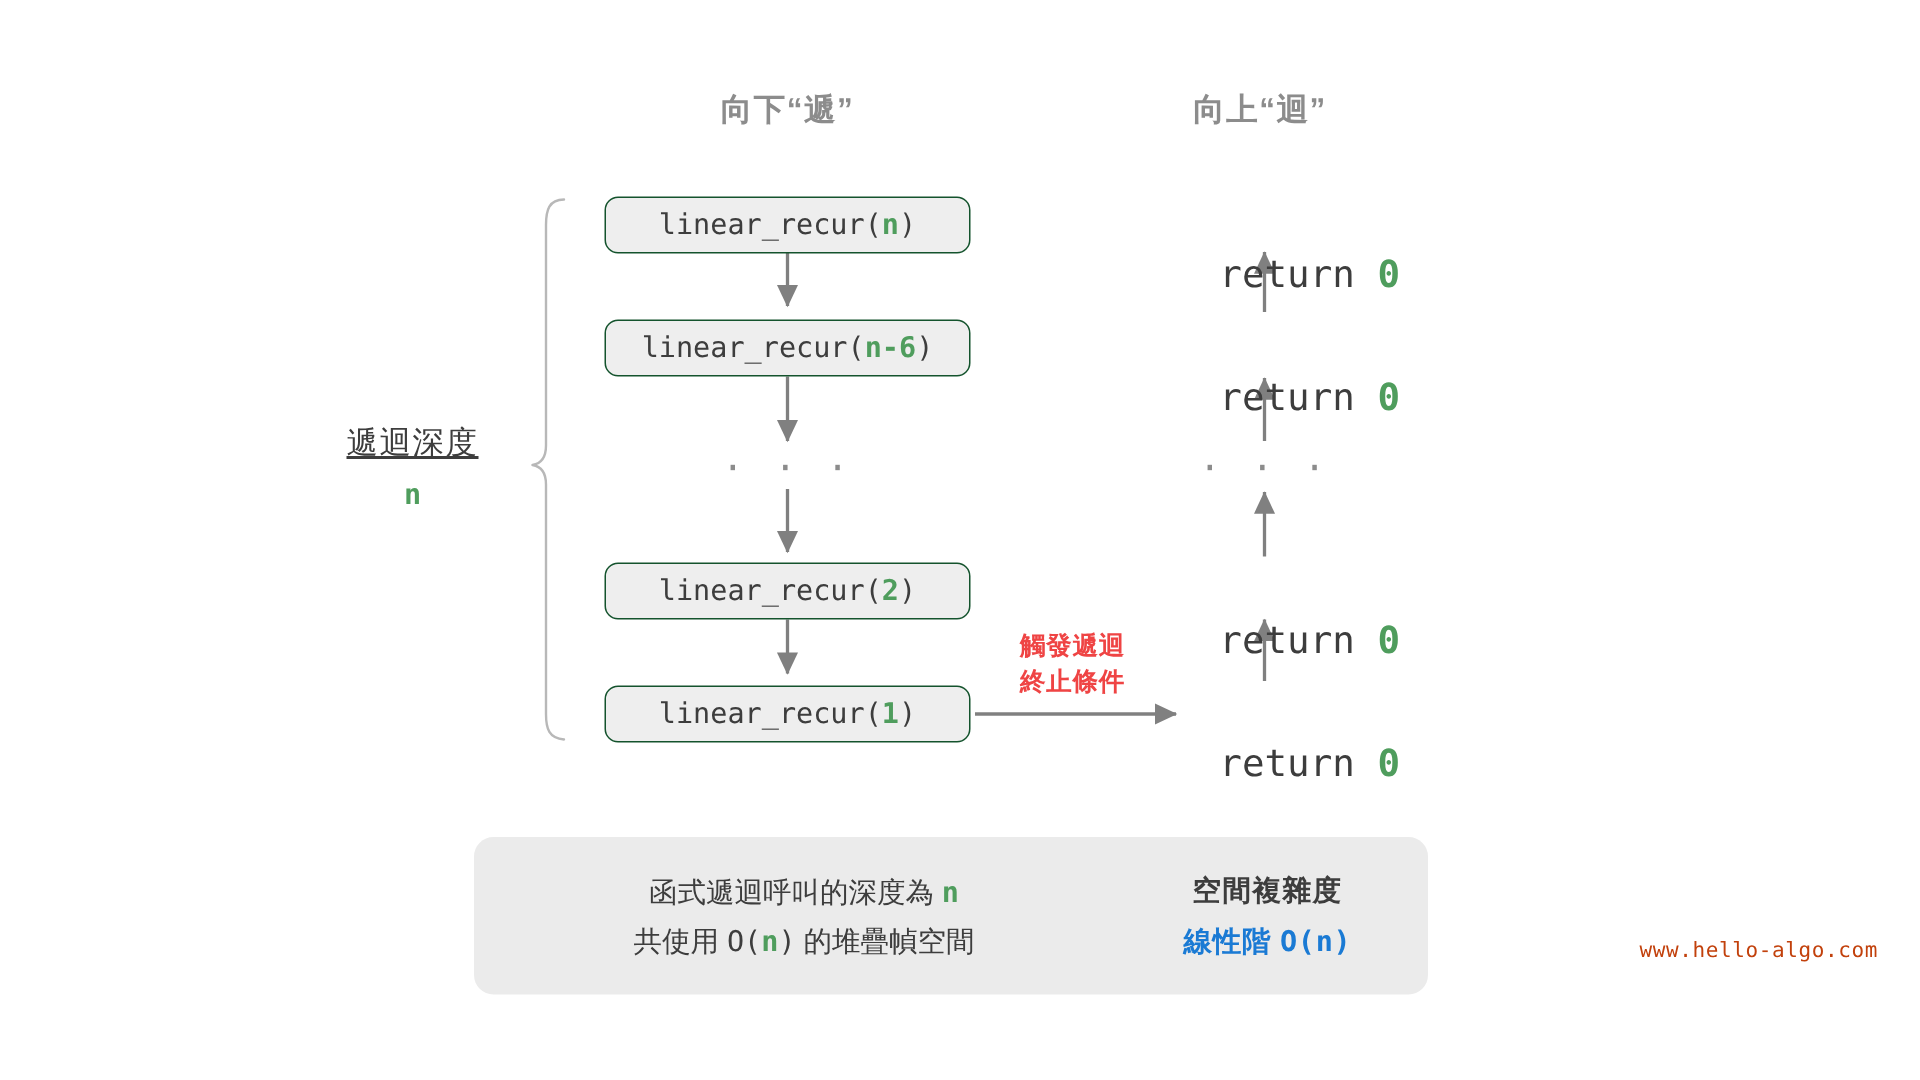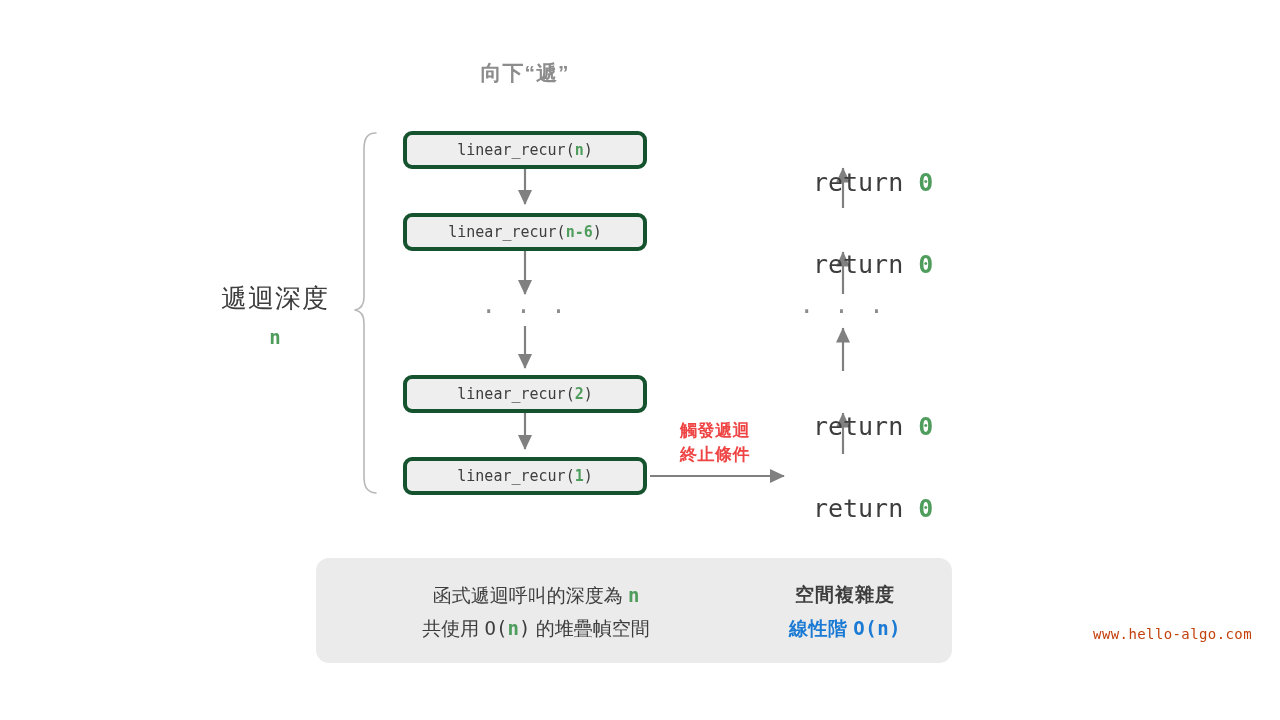--- a/index.html
+++ b/index.html
@@ -33,27 +33,27 @@
   }
   #heading-down { left: 400px; top: 59px; width: 250px; }
   #heading-up   { left: 715px; top: 59px; width: 250px; }
 
   
   .call-box {
     position: absolute;
     height: 38px;
     box-sizing: border-box;
     background: #eeeeee;
-    border: 4px solid #14532d;
+    border: 1px solid #14532d;
     border-radius: 9px;
     display: flex;
     align-items: center;
     justify-content: center;
     font-family: "DejaVu Sans Mono", "Liberation Mono", monospace;
-    font-size: 15px;
+    font-size: 19px;
     color: #3d3d3d;
     white-space: pre;
     letter-spacing: 0px;
   }
   .call-box .arg { color: #4f9d5d; font-weight: bold; }
 
   
   .ret-label {
     position: absolute;
     font-family: "DejaVu Sans Mono", "Liberation Mono", monospace;
@@ -79,24 +79,25 @@
 
   
   #depth-label {
     position: absolute;
     left: 190px;
     top: 281px;
     width: 170px;
     text-align: center;
   }
   #depth-label .dl-title {
-    font-size: 26px;
+    font-size: 21px;
     color: #3d3d3d;
     letter-spacing: 1px;
     display: block;
+    text-decoration: underline;
   }
   #depth-label .dl-sub {
     display: block;
     margin-top: 10px;
     font-family: "DejaVu Sans Mono", "Liberation Mono", monospace;
     font-size: 19px;
     font-weight: bold;
     color: #4f9d5d;
   }
 
@@ -189,20 +190,21 @@
     height: 720px;
     pointer-events: none;
   }
 </style>
 </head>
 <body>
 
 <div id="stage">
 
   <div class="col-heading" id="heading-down">向下“遞”</div>
+  <div class="col-heading" id="heading-up">向上“迴”</div>
 
   <svg class="overlay" viewBox="0 0 1280 720" xmlns="http://www.w3.org/2000/svg">
     <defs>
       <marker id="arw" markerWidth="9" markerHeight="9" refX="6.4" refY="3.2" orient="auto" markerUnits="strokeWidth">
         <path d="M0,0 L6.8,3.2 L0,6.4 z" fill="#808080"></path>
       </marker>
       <marker id="arwThin" markerWidth="10" markerHeight="10" refX="6.6" refY="3.2" orient="auto" markerUnits="strokeWidth">
         <path d="M0,0 L6.8,3.2 L0,6.4 z" fill="#808080"></path>
       </marker>
     </defs>

